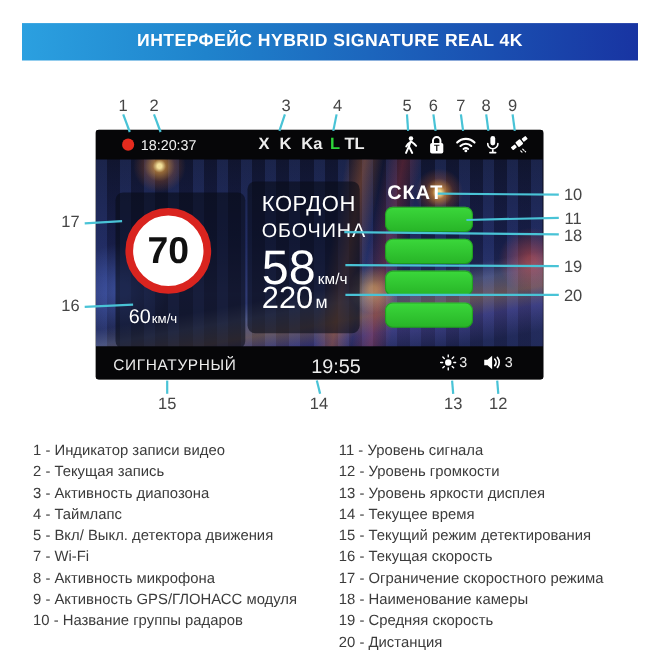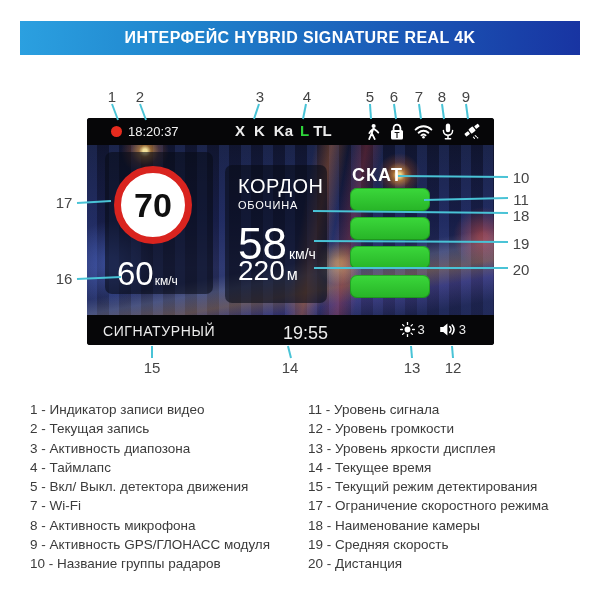--- a/index.html
+++ b/index.html
@@ -31,31 +31,31 @@
       radial-gradient(circle at 58px 6px, rgba(255,236,160,.95) 0 2px, rgba(255,170,60,.55) 6px, rgba(255,120,30,.2) 14px, transparent 24px),
       radial-gradient(circle at 312px 30px, rgba(255,225,140,.95) 0 2px, rgba(255,160,50,.6) 6px, rgba(255,110,25,.2) 13px, transparent 22px),
       radial-gradient(circle at 396px 92px, rgba(255,90,70,.45) 0 4px, transparent 30px),
       radial-gradient(circle at 252px 118px, rgba(255,190,90,.5) 0 3px, transparent 22px),
       radial-gradient(circle at 24px 118px, rgba(90,130,255,.35) 0 6px, transparent 42px),
       linear-gradient(100deg, transparent 52%, rgba(255,130,40,.30) 56%, transparent 60%, rgba(255,70,60,.24) 64%, transparent 68%),
       linear-gradient(170deg, transparent 64%, rgba(255,255,255,.16) 70%, rgba(255,180,90,.28) 77%, rgba(120,90,200,.22) 84%, rgba(25,30,70,.4) 94%),
       repeating-linear-gradient(90deg, rgba(70,100,190,.17) 0 10px, rgba(8,12,28,.17) 10px 22px),
       linear-gradient(180deg,#121733 0%,#1a2150 45%,#2a3163 72%,#202856 100%);}
 
-  .lpanel{position:absolute;left:18px;top:7px;width:108px;height:142px;background:rgba(8,11,24,.6);border-radius:7px;}
+  .lpanel{position:absolute;left:18px;top:30px;width:118px;height:142px;background:rgba(8,11,24,.6);border-radius:7px;}
   .sign{position:absolute;left:9px;top:14px;width:64px;height:64px;background:#fff;border:7px solid #d9241f;border-radius:50%;
     display:flex;align-items:center;justify-content:center;}
   .sign span{color:#101010;font-size:34px;font-weight:bold;line-height:1;}
   .curspeed{position:absolute;left:12px;top:103px;color:#fff;display:flex;align-items:baseline;}
-  .curspeed .v{font-size:33px;}
+  .curspeed .v{font-size:18px;}
   .curspeed .u{font-size:12px;margin-left:1px;}
 
   .mpanel{position:absolute;left:138px;top:20px;width:102px;height:138px;background:rgba(8,11,24,.6);border-radius:7px;color:#fff;}
   .camname{position:absolute;left:13px;top:10px;font-size:20px;font-weight:500;letter-spacing:.5px;}
-  .camtype{position:absolute;left:13px;top:34px;font-size:11px;letter-spacing:.8px;}
+  .camtype{position:absolute;left:13px;top:34px;font-size:18px;letter-spacing:.8px;}
   .avgrow{position:absolute;left:13px;top:54px;display:flex;align-items:baseline;}
   .avgrow .v{font-size:44px;}
   .avgrow .u{font-size:14px;margin-left:2px;}
   .distrow{position:absolute;left:13px;top:90px;display:flex;align-items:baseline;}
   .distrow .v{font-size:28px;}
   .distrow .u{font-size:16px;margin-left:2px;}
 
   .radargroup{position:absolute;left:265px;top:20px;color:#fff;font-size:18px;font-weight:bold;letter-spacing:1px;}
   .sbar{position:absolute;left:263px;width:80px;height:23px;border-radius:7px;
     background:linear-gradient(180deg,#3bd83b,#27b427);box-shadow:inset 0 0 0 1px rgba(20,120,20,.5);}
@@ -267,19 +267,20 @@
     <div>8 - Активность микрофона</div>
     <div>9 - Активность GPS/ГЛОНАСС модуля</div>
     <div>10 - Название группы радаров</div>
   </div>
   <div class="legend-col legend-right">
     <div>11 - Уровень сигнала</div>
     <div>12 - Уровень громкости</div>
     <div>13 - Уровень яркости дисплея</div>
     <div>14 - Текущее время</div>
     <div>15 - Текущий режим детектирования</div>
+    <div>16 - Текущая скорость</div>
     <div>17 - Ограничение скоростного режима</div>
     <div>18 - Наименование камеры</div>
     <div>19 - Средняя скорость</div>
     <div>20 - Дистанция</div>
   </div>
 
 </div>
 
 </body></html>

